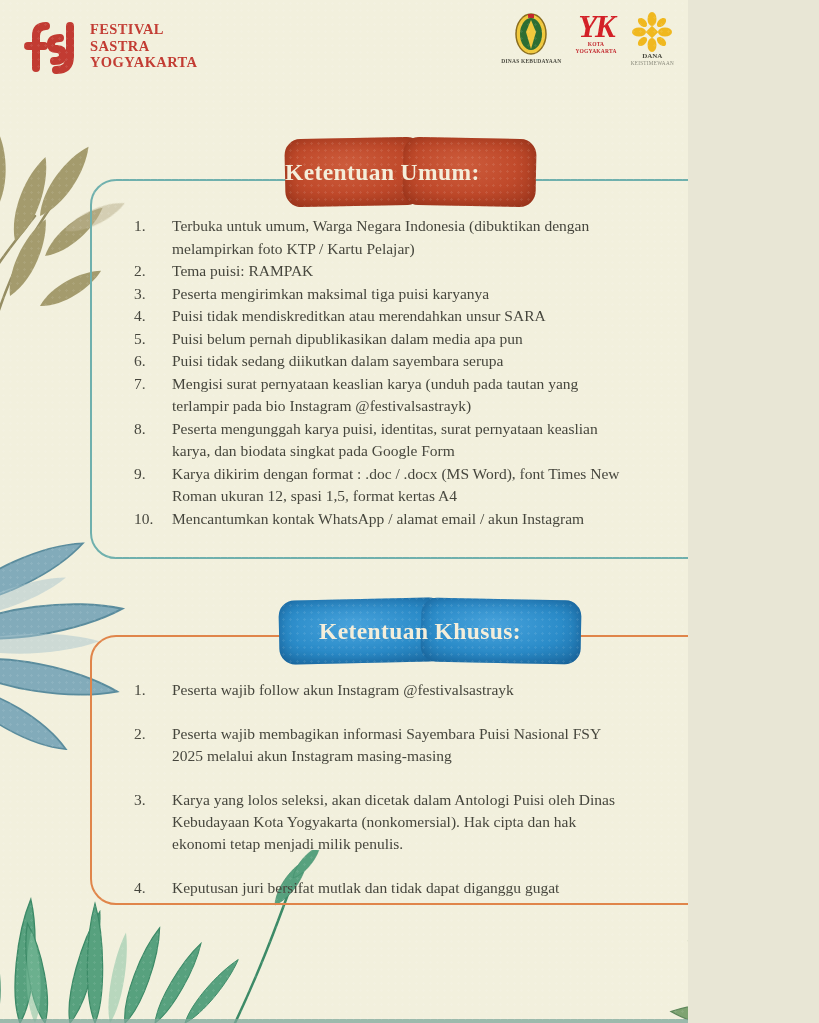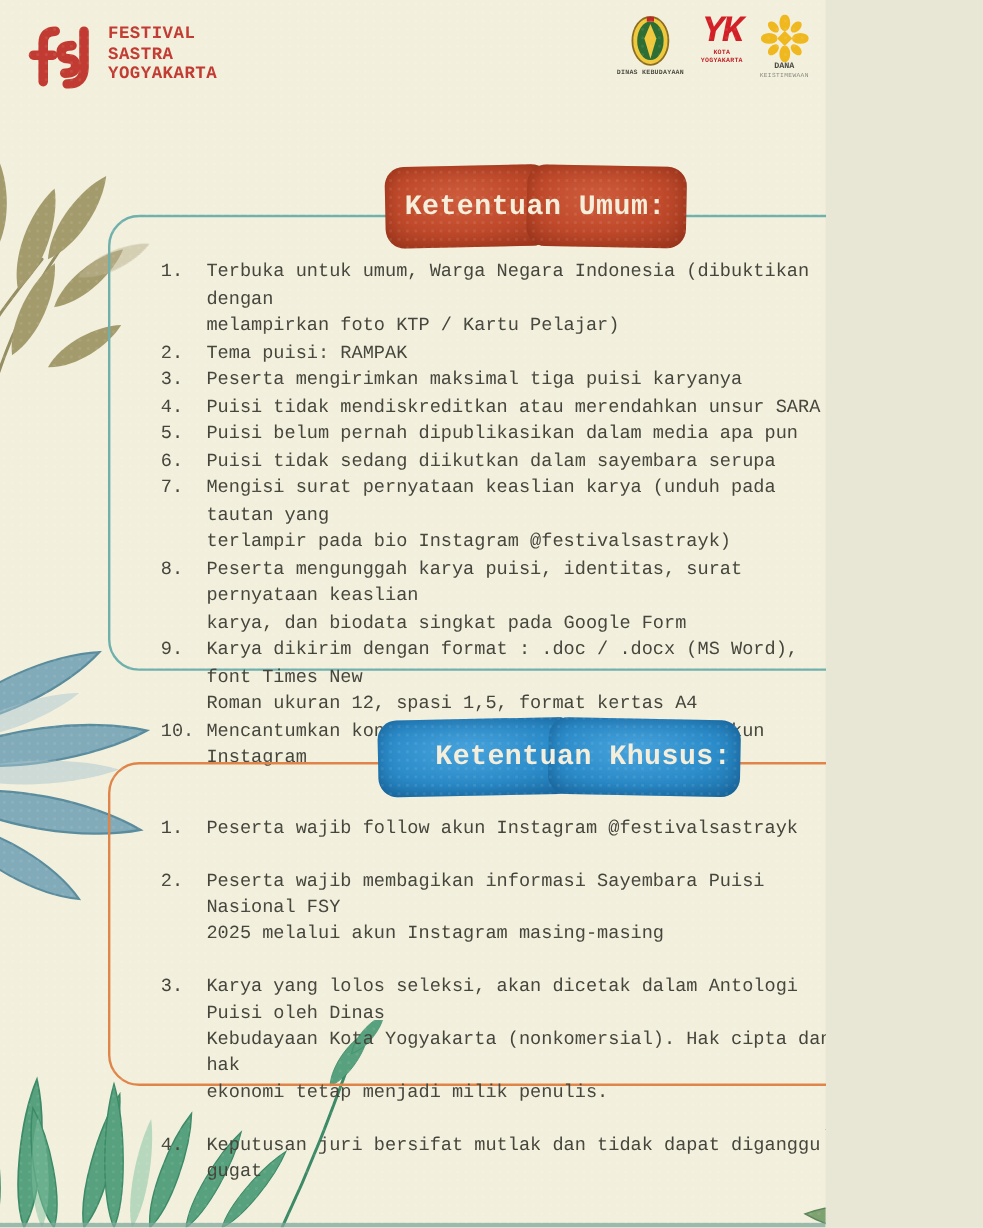--- a/index.html
+++ b/index.html
@@ -1,40 +1,40 @@
 <!DOCTYPE html>
 <html><head>
 <meta charset="utf-8">
 <style>
   html,body{margin:0;padding:0;background:#e8e6d5;}
   .poster{
     position:relative;width:688px;height:1023px;overflow:hidden;
     background:#f2f0dd;
-    font-family:Liberation Mono, monospace;
+    font-family:Liberation Serif, serif;
   }
   .poster::after{ 
     content:"";position:absolute;inset:0;pointer-events:none;
     background:
       radial-gradient(rgba(255,255,255,.25) 1px, transparent 1.4px);
     background-size:7px 7px;opacity:.35;
   }
   
   .brand{position:absolute;left:22px;top:18px;display:flex;align-items:center;gap:12px;}
   .brand-name{color:#c23b32;font-weight:bold;font-size:14.5px;line-height:1.16;letter-spacing:.4px;}
   .partners{position:absolute;right:14px;top:12px;display:flex;align-items:flex-start;gap:14px;}
   .partner{display:flex;flex-direction:column;align-items:center;}
   .tiny{font-size:5.5px;font-weight:bold;color:#4a4a40;letter-spacing:.2px;line-height:1.25;text-align:center;}
   .tiny.red{color:#c2262b;}
   .yk-mono{color:#d32027;font-weight:900;font-size:31px;font-style:italic;line-height:.95;letter-spacing:-2px;}
   .jogja-word{color:#c2262b;font-weight:900;font-style:italic;font-size:37px;line-height:.9;letter-spacing:-1px;}
   .jogja-tag{color:#c2262b;font-style:italic;font-weight:bold;font-size:13.5px;align-self:flex-end;margin-top:1px;}
   .dana-top{font-size:7px;font-weight:bold;color:#4a4a40;}
   .dana-bottom{font-size:5.2px;color:#8a8a7c;letter-spacing:.3px;}
   
-  .badge{position:absolute;display:flex;align-items:center;justify-content:center;margin-left:36px;}
+  .badge{position:absolute;display:flex;align-items:center;justify-content:flex-start;}
   .badge .half{position:absolute;top:0;bottom:0;border-radius:16px;}
   .badge .half.l{left:0;width:55%;transform:rotate(-1.2deg);}
   .badge .half.r{right:0;width:53%;transform:rotate(1.1deg);}
   .badge.red .half{
     background:radial-gradient(ellipse at 45% 40%, #cd5c3c 0%, #c04a2b 52%, #a23a20 100%);
     box-shadow:inset 0 0 16px rgba(120,32,12,.55);
   }
   .badge.blue .half{
     background:radial-gradient(ellipse at 45% 40%, #47a2db 0%, #2b8cc9 55%, #1d6fa6 100%);
     box-shadow:inset 0 0 16px rgba(10,60,110,.5);

